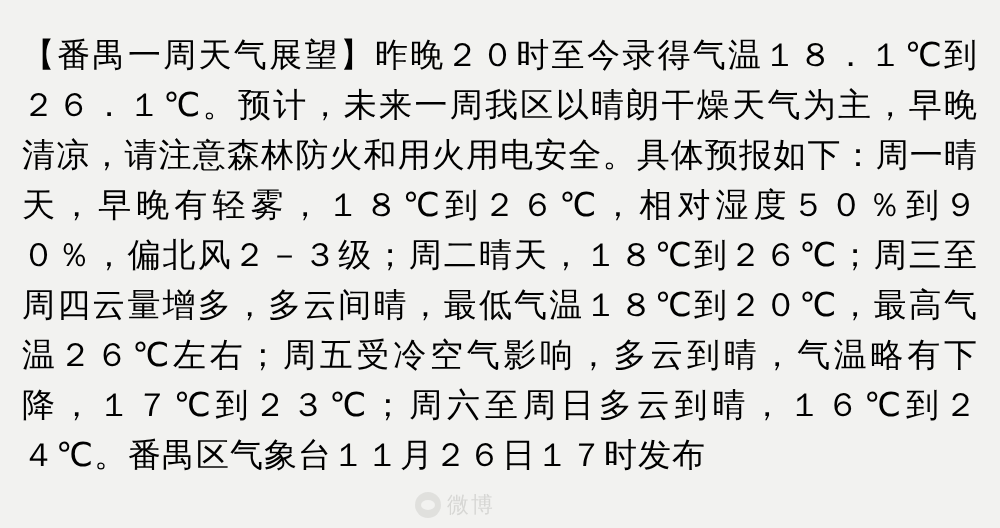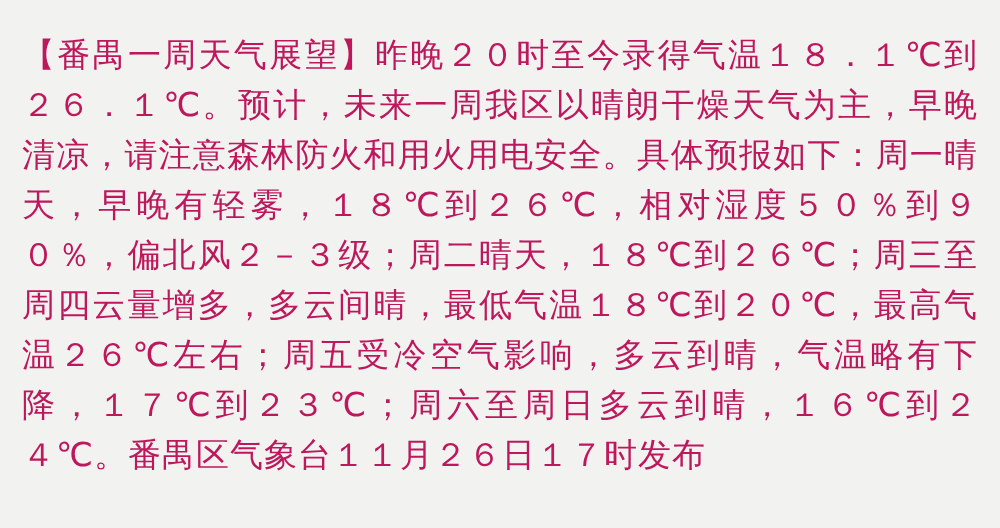--- a/index.html
+++ b/index.html
@@ -17,21 +17,21 @@
     position: relative;
     width: 1000px;
     height: 528px;
     background: #f2f2f0;
     box-sizing: border-box;
     padding: 30px 22px 10px 22px;
   }
   .article {
     font-size: 33px;
     line-height: 50px;
-    color: #be185d;
+    color: #000000;
     letter-spacing: 1px;
     text-align: justify;
     text-justify: inter-character;
     word-break: break-all;
     white-space: normal;
   }
   .watermark {
     position: absolute;
     left: 415px;
     bottom: 8px;
@@ -64,13 +64,17 @@
     letter-spacing: 2px;
     font-family: "DejaVu Sans", "Liberation Sans", sans-serif;
   }
 </style>
 </head>
 <body>
 
 <div class="page">
   <div class="article">【番禺一周天气展望】昨晚２０时至今录得气温１８．１℃到２６．１℃。预计，未来一周我区以晴朗干燥天气为主，早晚清凉，请注意森林防火和用火用电安全。具体预报如下：周一晴天，早晚有轻雾，１８℃到２６℃，相对湿度５０％到９０％，偏北风２－３级；周二晴天，１８℃到２６℃；周三至周四云量增多，多云间晴，最低气温１８℃到２０℃，最高气温２６℃左右；周五受冷空气影响，多云到晴，气温略有下降，１７℃到２３℃；周六至周日多云到晴，１６℃到２４℃。番禺区气象台１１月２６日１７时发布</div>
 
+  <div class="watermark">
+    <span class="wb-logo"></span>
+    <span class="wm-text">微博</span>
+  </div>
 </div>
 
 </body></html>

